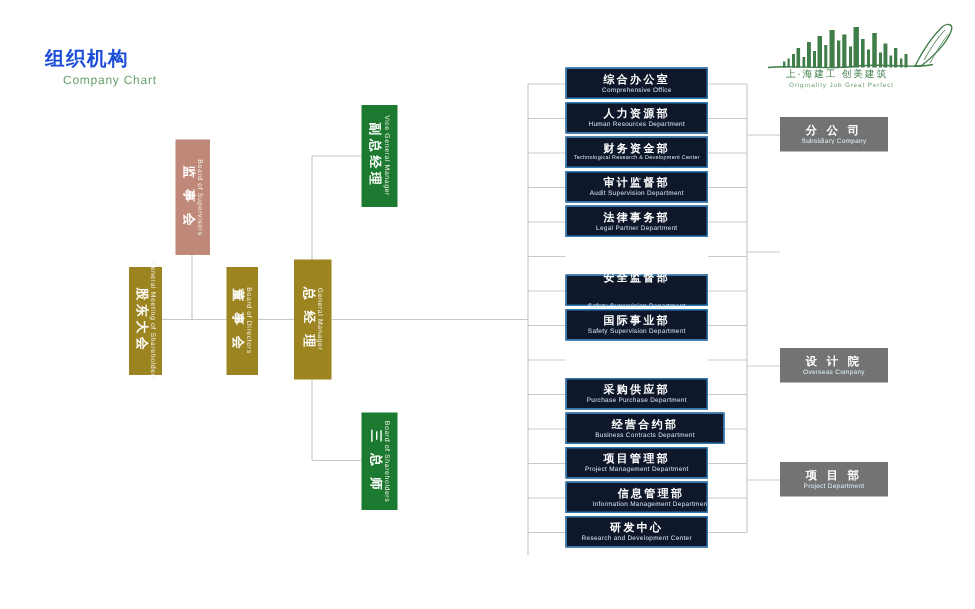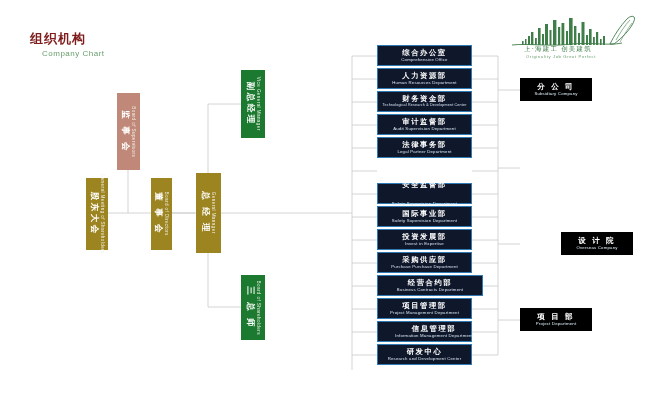--- a/index.html
+++ b/index.html
@@ -23,21 +23,21 @@
 
   
   .title-block {
     position: absolute;
     left: 30px;
     top: 32px;
     line-height: 1.15;
   }
   .title-cn {
     font-size: 13px;
-    color: #7f1d1d;
+    color: #1d4ed8;
     letter-spacing: 1px;
     font-weight: bold;
   }
   .title-en {
     font-size: 8px;
     color: #6aa06f;
     letter-spacing: 0.5px;
     margin-top: 2px;
     margin-left: 12px;
   }
@@ -133,21 +133,21 @@
     color: #d8e7f3;
     letter-spacing: 0.2px;
     margin-top: 1.5px;
     white-space: nowrap;
   }
 
   
   .subsid {
     position: absolute;
     box-sizing: border-box;
-    background: #000000;
+    background: #737373;
     display: flex;
     flex-direction: column;
     align-items: center;
     justify-content: center;
     line-height: 1.05;
   }
   .subsid .s-cn {
     font-size: 7.5px;
     color: #ffffff;
     letter-spacing: 2.2px;
@@ -326,24 +326,20 @@
     <span class="d-en">Legal Partner Department</span>
   </div>
   <div class="dept" style="left:377px; top:183px; width:95px; height:21px;gap:12px;">
     <span class="d-cn">安全监督部</span>
     <span class="d-en">Safety Supervision Department</span>
   </div>
   <div class="dept" style="left:377px; top:206px; width:95px; height:21px;">
     <span class="d-cn">国际事业部</span>
     <span class="d-en">Safety Supervision Department</span>
   </div>
-  <div class="dept" style="left:377px; top:229px; width:95px; height:21px;">
-    <span class="d-cn">投资发展部</span>
-    <span class="d-en">Invest in Expertise</span>
-  </div>
   <div class="dept" style="left:377px; top:252px; width:95px; height:21px;">
     <span class="d-cn">采购供应部</span>
     <span class="d-en">Purchase Purchase Department</span>
   </div>
   <div class="dept" style="left:377px; top:275px; width:106px; height:21px;">
     <span class="d-cn">经营合约部</span>
     <span class="d-en">Business Contracts Department</span>
   </div>
   <div class="dept" style="left:377px; top:298px; width:95px; height:21px;">
     <span class="d-cn">项目管理部</span>
@@ -355,21 +351,21 @@
   </div>
   <div class="dept" style="left:377px; top:344px; width:95px; height:21px;">
     <span class="d-cn">研发中心</span>
     <span class="d-en">Research and Development Center</span>
   </div>
 
   <div class="subsid" style="left:520px; top:78px; width:72px; height:23px;">
     <span class="s-cn">分 公 司</span>
     <span class="s-en">Subsidiary Company</span>
   </div>
-  <div class="subsid" style="left:520px; top:232px; width:72px; height:23px;margin-left:41px;">
+  <div class="subsid" style="left:520px; top:232px; width:72px; height:23px;">
     <span class="s-cn">设 计 院</span>
     <span class="s-en">Overseas Company</span>
   </div>
   <div class="subsid" style="left:520px; top:308px; width:72px; height:23px;">
     <span class="s-cn">项 目 部</span>
     <span class="s-en">Project Department</span>
   </div>
 
 </div>
 

